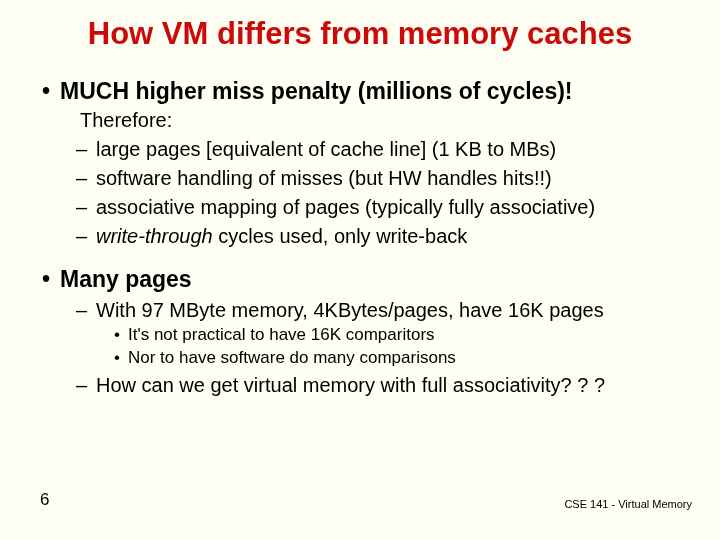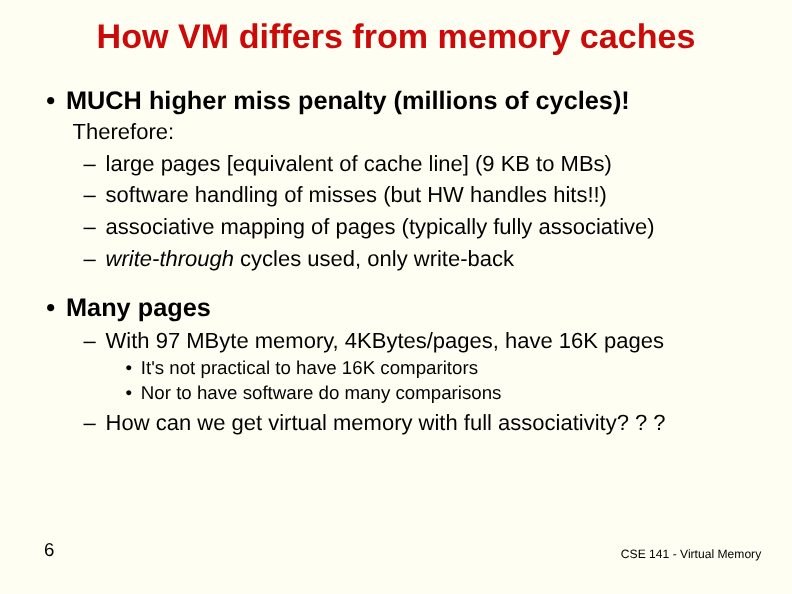--- a/index.html
+++ b/index.html
@@ -45,21 +45,21 @@
   }
   .b1::before {
     content: "•";
     position: absolute;
     left: 0;
     top: 0;
   }
   .b2plain {
     font-size: 20px;
     color: #000;
-    margin: 4px 0 2px 24px;
+    margin: 4px 0 2px 38px;
   }
   .b2dash {
     font-size: 20px;
     color: #000;
     margin: 6px 0 2px 34px;
     padding-left: 20px;
     position: relative;
   }
   .b2dash::before {
     content: "–";
@@ -103,21 +103,21 @@
 <div class="slide">
 
   <div class="title">How VM differs from memory caches</div>
 
   <div class="body">
 
     <div class="b1">MUCH higher miss penalty (millions of cycles)!</div>
 
     <div class="b2plain">Therefore:</div>
 
-    <div class="b2dash">large pages [equivalent of cache line] (9 KB to MBs)</div>
+    <div class="b2dash">large pages [equivalent of cache line] (1 KB to MBs)</div>
     <div class="b2dash">software handling of misses (but HW handles hits!!)</div>
     <div class="b2dash">associative mapping of pages (typically fully associative)</div>
     <div class="b2dash"><span class="italic">write-through</span><span> cycles used, only write-back</span></div>
 
     <div class="gap"></div>
 
     <div class="b1">Many pages</div>
 
     <div class="b2dash">With 97 MByte memory, 4KBytes/pages, have 16K pages</div>
 

